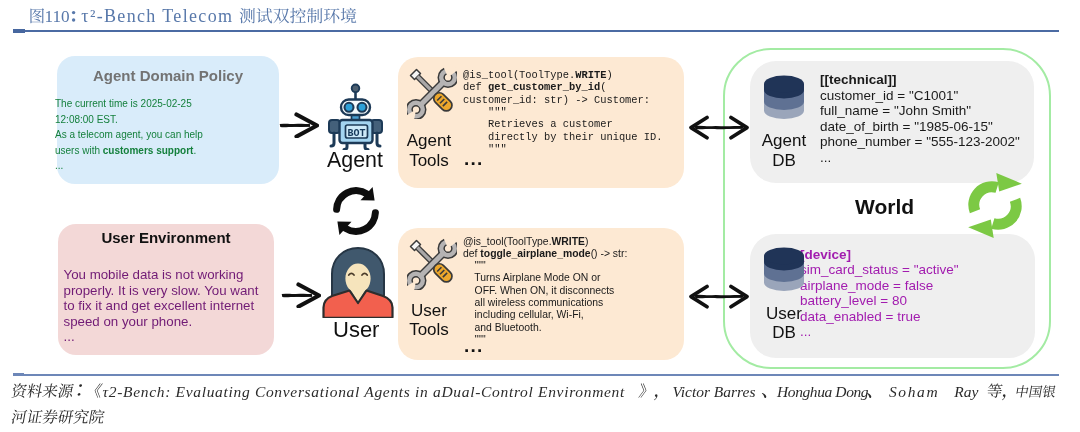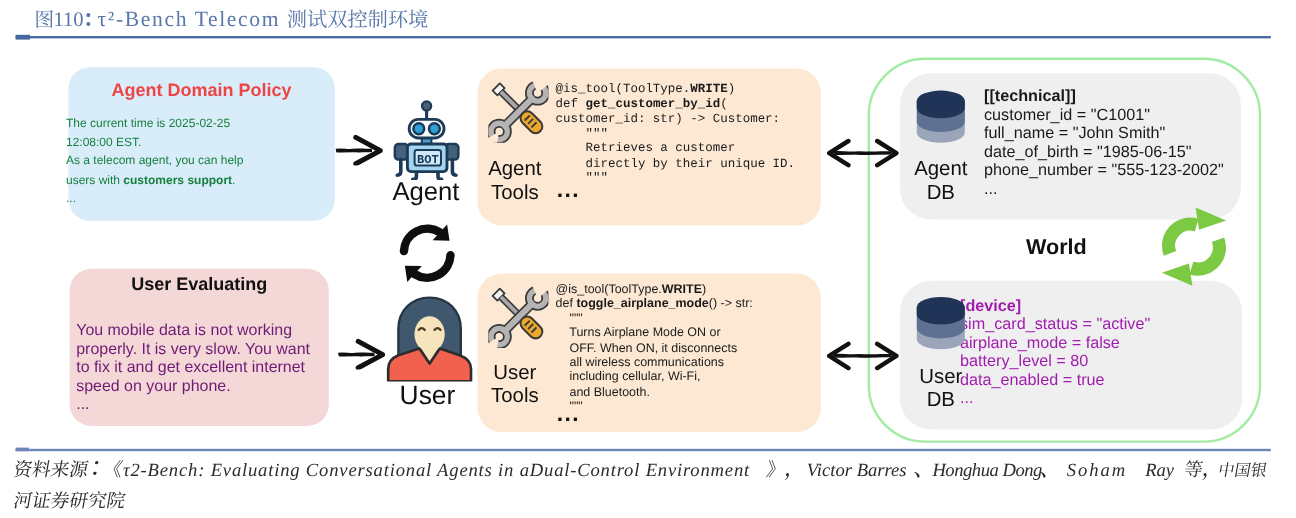--- a/index.html
+++ b/index.html
@@ -49,24 +49,24 @@
       <use href="#g4" fill="#5878aa" transform="translate(289.55 22.00) scale(0.01685 -0.01685)"></use>
       <use href="#g5" fill="#5878aa" transform="translate(306.40 22.00) scale(0.01685 -0.01685)"></use>
       <use href="#g6" fill="#5878aa" transform="translate(323.25 22.00) scale(0.01685 -0.01685)"></use>
       <use href="#g7" fill="#5878aa" transform="translate(340.10 22.00) scale(0.01685 -0.01685)"></use>
     </svg>
 <div class="abs" style="left:13px;top:30px;width:1046px;height:1.7px;background:#4b6ba3"></div>
 <div class="abs" style="left:13px;top:29px;width:12px;height:4px;background:#47679f"></div>
 <div class="abs" style="left:13px;top:373.5px;width:1046px;height:2px;background:#6d87b8"></div>
 <div class="abs" style="left:13px;top:373px;width:11px;height:3px;background:#6d87b8"></div>
 <div class="abs" style="left:57px;top:56px;width:222px;height:128px;border-radius:18px;background:#d9ecfa"></div>
-<div class="abs" style="left:57px;top:67.8px;width:222px;text-align:center;font-weight:bold;font-size:15px;line-height:15px;color:#ef4444">Agent Domain Policy</div>
+<div class="abs" style="left:57px;top:67.8px;width:222px;text-align:center;font-weight:bold;font-size:15px;line-height:15px;color:#737373">Agent Domain Policy</div>
 <div class="abs" style="left:55px;top:96.0px;font-size:10px;line-height:15.5px;color:#15803d">The current time is 2025-02-25<br>12:08:00 EST.<br>As a telecom agent, you can help<br>users with <b>customers support</b>.<br>...</div>
 <div class="abs" style="left:58px;top:224px;width:216px;height:131px;border-radius:18px;background:#f3d8d7"></div>
-<div class="abs" style="left:58px;top:230.3px;width:216px;text-align:center;font-weight:bold;font-size:15px;line-height:15px;color:#111">User Evaluating</div>
+<div class="abs" style="left:58px;top:230.3px;width:216px;text-align:center;font-weight:bold;font-size:15px;line-height:15px;color:#111">User Environment</div>
 <div class="abs" style="left:63.5px;top:267.4px;font-size:13.3px;line-height:15.4px;color:#701a75">You mobile data is not working<br>properly. It is very slow. You want<br>to fix it and get excellent internet<br>speed on your phone.<br>...</div>
 <div class="abs" style="left:398px;top:57px;width:286px;height:131px;border-radius:20px;background:#fde9d3"></div>
 <div class="abs" style="left:398px;top:228px;width:286px;height:132px;border-radius:20px;background:#fde9d3"></div>
 <div class="abs" style="left:404px;top:131.4px;width:50px;text-align:center;font-size:17px;line-height:19.5px;color:#111">Agent<br>Tools</div>
 <div class="abs" style="left:404px;top:300.9px;width:50px;text-align:center;font-size:17px;line-height:19.5px;color:#111">User<br>Tools</div>
 <div class="abs" style="left:464px;top:148px;font-weight:bold;font-size:19px;letter-spacing:1.2px;color:#111">...</div>
 <div class="abs" style="left:464px;top:335px;font-weight:bold;font-size:19px;letter-spacing:1.2px;color:#111">...</div>
 <div class="abs" style="left:463px;top:69.1px;font-family:'Liberation Mono',monospace;font-size:10.4px;line-height:12.3px;color:#1a1a1a;white-space:pre">@is_tool(ToolType.<b>WRITE</b>)
 def <b>get_customer_by_id</b>(
 customer_id: str) -&gt; Customer:
@@ -83,21 +83,21 @@
     including cellular, Wi-Fi,
     and Bluetooth.
     """</div>
 <div class="abs" style="left:723px;top:48px;width:328px;height:321px;border:2.5px solid #a3eba3;border-radius:48px;box-sizing:border-box"></div>
 <div class="abs" style="left:750px;top:61px;width:284px;height:122px;border-radius:26px;background:#efefef"></div>
 <div class="abs" style="left:750px;top:234px;width:285px;height:124px;border-radius:26px;background:#efefef"></div>
 <div class="abs" style="left:754px;top:131.4px;width:60px;text-align:center;font-size:17px;line-height:19.5px;color:#111">Agent<br>DB</div>
 <div class="abs" style="left:754px;top:303.9px;width:60px;text-align:center;font-size:17px;line-height:19.5px;color:#111">User<br>DB</div>
 <div class="abs" style="left:820px;top:72.1px;font-size:13.5px;line-height:15.5px;color:#1a1a1a"><b>[[technical]]</b><br>customer_id = "C1001"<br>full_name = "John Smith"<br>date_of_birth = "1985-06-15"<br>phone_number = "555-123-2002"<br>...</div>
 <div class="abs" style="left:800px;top:246.6px;font-size:13.5px;line-height:15.5px;color:#a21caf"><b>[device]</b><br>sim_card_status = "active"<br>airplane_mode = false<br>battery_level = 80<br>data_enabled = true<br>...</div>
-<div class="abs" style="left:855px;top:194.5px;font-weight:bold;font-size:18px;line-height:23px;color:#111">World</div>
+<div class="abs" style="left:855px;top:194.5px;font-weight:bold;font-size:21px;line-height:23px;color:#111">World</div>
 <div class="abs" style="left:327px;top:150.2px;font-size:21.4px;line-height:21.4px;color:#111">Agent</div>
 <div class="abs" style="left:333px;top:319.4px;font-size:22px;line-height:22px;color:#111">User</div>
 <svg class="abs" style="left:327px;top:82px" width="59" height="68" viewBox="0 0 59 68">
 <g stroke="#1d3a57" stroke-linejoin="round" stroke-linecap="round">
 <line x1="28.5" y1="10" x2="28.5" y2="17.5" stroke-width="2.6"></line>
 <circle cx="28.5" cy="6.3" r="3.8" fill="#4d5f70" stroke-width="1.9"></circle>
 <rect x="2" y="38" width="11" height="13" rx="3" fill="#44607a" stroke-width="2"></rect>
 <rect x="44" y="38" width="11" height="13" rx="3" fill="#44607a" stroke-width="2"></rect>
 <path d="M7,51 v10 q0,3 -3,3" fill="none" stroke-width="3"></path>
 <path d="M50,51 v10 q0,3 3,3" fill="none" stroke-width="3"></path>

